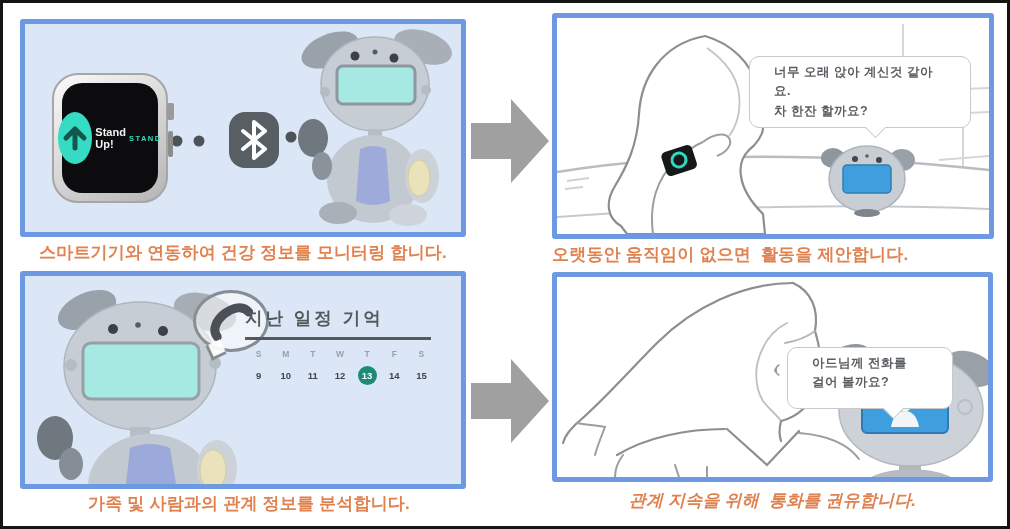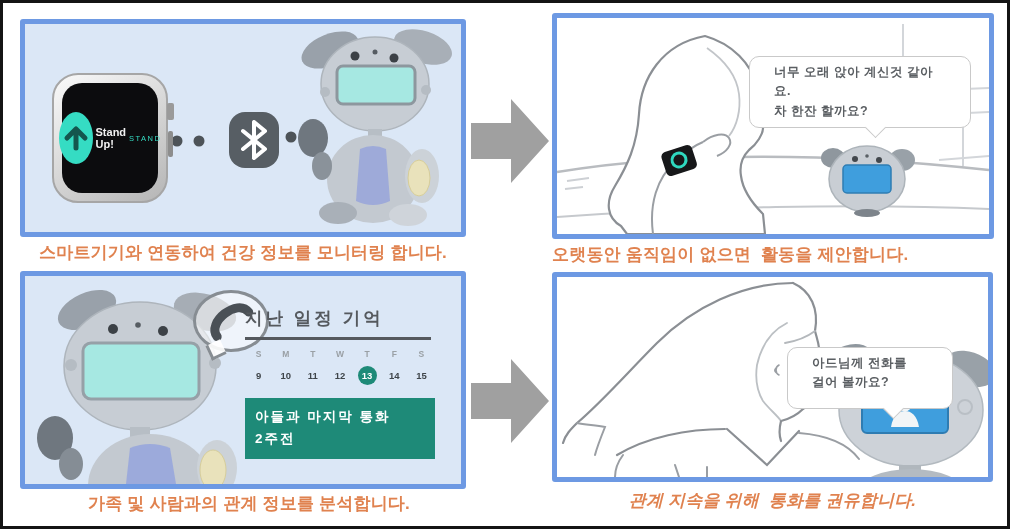--- a/index.html
+++ b/index.html
@@ -40,21 +40,21 @@
   .watch-screen{
     position:absolute; left:8px; top:8px; right:8px; bottom:8px;
     background:#0c0c0e; border-radius:20px;
     display:flex; flex-direction:row; align-items:center; justify-content:center; gap:3px;
   }
   .stand-circle{
     width:52px; height:52px; border-radius:50%; background:#35dcc3;
     display:flex; align-items:center; justify-content:center;
   }
   .watch-label{color:#f2f2f2; font-size:11px; font-weight:bold;}
-  .watch-sub{color:#35dcc3; font-size:7.5px; font-weight:normal; letter-spacing:1.5px;}
+  .watch-sub{color:#35dcc3; font-size:7.5px; font-weight:bold; letter-spacing:1.5px;}
   .watch-crown{position:absolute; right:-8px; top:28px; width:7px; height:17px; background:#9a9a9a; border-radius:2px;}
   .watch-btn{position:absolute; right:-7px; top:56px; width:5px; height:26px; background:#8d8d8d; border-radius:2px;}
 
   
   .bubble{
     position:absolute; background:#fff; border:1.6px solid #c9c9c9; border-radius:10px;
     font-size:12.5px; font-weight:bold; color:#5b5f63; padding:6px 24px;
     line-height:1.55; letter-spacing:0.5px; z-index:3; box-sizing:border-box;
   }
   .bubble::after{
@@ -246,24 +246,20 @@
       </div>
       <div class="cal-dates">
         <span>9</span>
         <span>10</span>
         <span>11</span>
         <span>12</span>
         <span class="hl">13</span>
         <span>14</span>
         <span>15</span>
       </div>
-      <div class="cal-event">
-        <div>아들과 마지막 통화</div>
-        <div>2주전</div>
-      </div>
     </div>
   </div>
   <div class="caption cap-bl">가족 및 사람과의 관계 정보를 분석합니다.</div>
 
   <div class="panel white-bg panel-br">
     <svg class="scene" viewBox="0 0 431 200">
 
       <g fill="none" stroke-linecap="round">
         <path d="M236,6 C186,6 136,30 100,66 C72,94 44,126 20,146 C14,152 8,158 6,166" stroke="#8b8f94" stroke-width="2.2"></path>
         <path d="M236,6 C254,14 262,32 258,54 C260,62 264,72 262,80 C268,90 272,98 270,104

